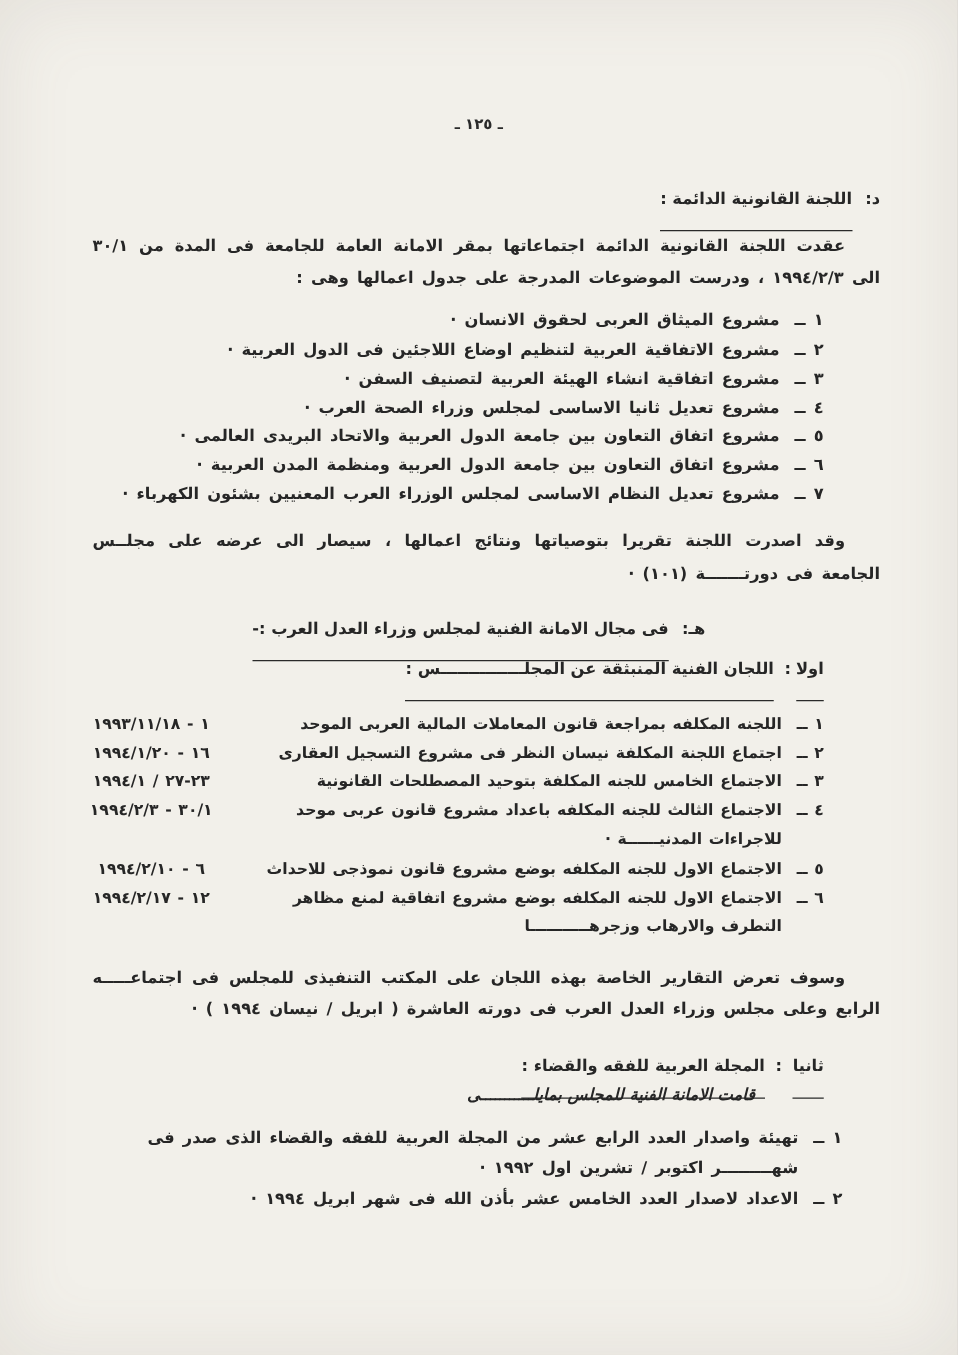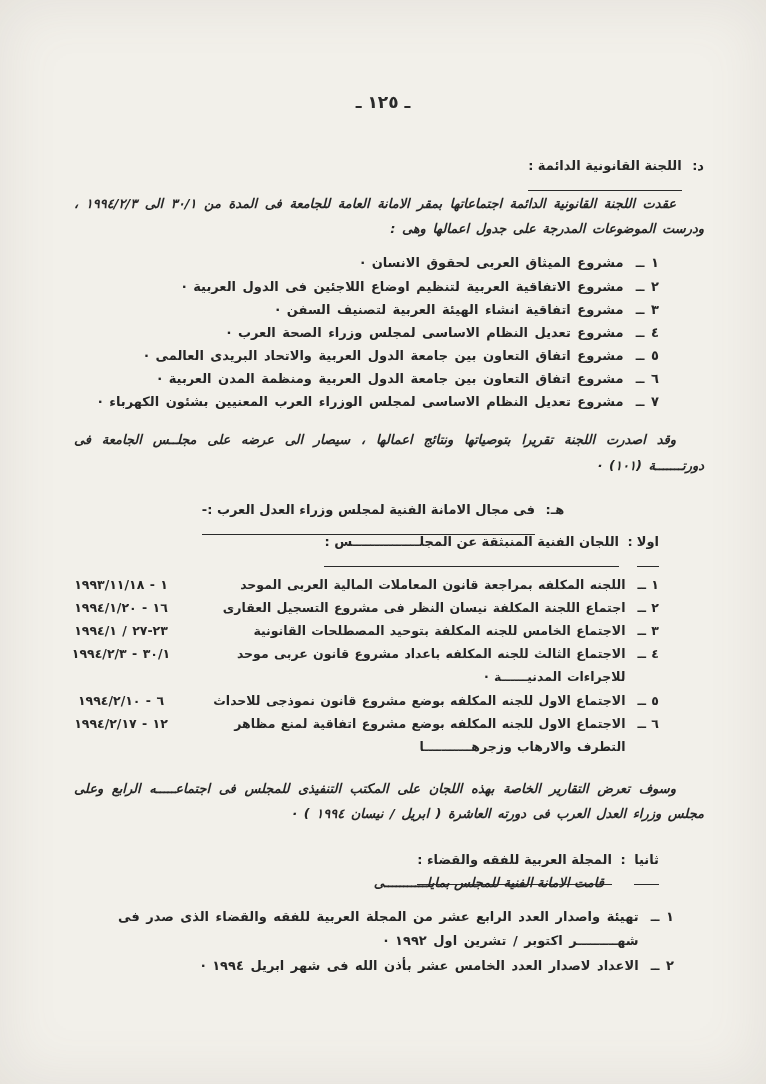--- a/index.html
+++ b/index.html
@@ -13,34 +13,33 @@
     direction:rtl;
     font-family:"DejaVu Sans", sans-serif;
     font-weight:700;
     color:#262626;
     font-size:13px;
     box-shadow:inset 0 0 60px rgba(120,110,95,.12);
     overflow:hidden;
   }
   .page-number{
     text-align:center;
-    font-size:17px;
+    font-size:12px;
     letter-spacing:1px;
     margin-bottom:44px;
     color:#2a2a2a;
   }
   .heading{margin-bottom:14px;line-height:1.6;}
   .h-prefix{margin-left:6px;}
   .u{border-bottom:1.6px solid #2a2a2a;padding-bottom:17px;}
   .para{
     margin:0 0 10px 12px;
     line-height:1.95;
     text-align:justify;
     word-spacing:2px;
-    font-style:italic;
   }
   .para.indent{text-indent:28px;}
   .list{margin:2px 45px 14px 0;}
   .list-row{
     display:flex;
     line-height:1.78;
     align-items:flex-start;
     word-spacing:2px;
   }
   .num{white-space:nowrap;margin-left:12px;}
@@ -88,21 +87,21 @@
     <div class="list-row">
       <span class="num">٢ ــ</span>
       <span class="item-text">مشروع الاتفاقية العربية لتنظيم اوضاع اللاجئين فى الدول العربية ·</span>
     </div>
     <div class="list-row">
       <span class="num">٣ ــ</span>
       <span class="item-text">مشروع اتفاقية انشاء الهيئة العربية لتصنيف السفن ·</span>
     </div>
     <div class="list-row">
       <span class="num">٤ ــ</span>
-      <span class="item-text">مشروع تعديل النظام الاساسى لمجلس وزراء الصحة العرب ·</span>
+      <span class="item-text">مشروع تعديل ثانيا الاساسى لمجلس وزراء الصحة العرب ·</span>
     </div>
     <div class="list-row">
       <span class="num">٥ ــ</span>
       <span class="item-text">مشروع اتفاق التعاون بين جامعة الدول العربية والاتحاد البريدى العالمى ·</span>
     </div>
     <div class="list-row">
       <span class="num">٦ ــ</span>
       <span class="item-text">مشروع اتفاق التعاون بين جامعة الدول العربية ومنظمة المدن العربية ·</span>
     </div>
     <div class="list-row">

